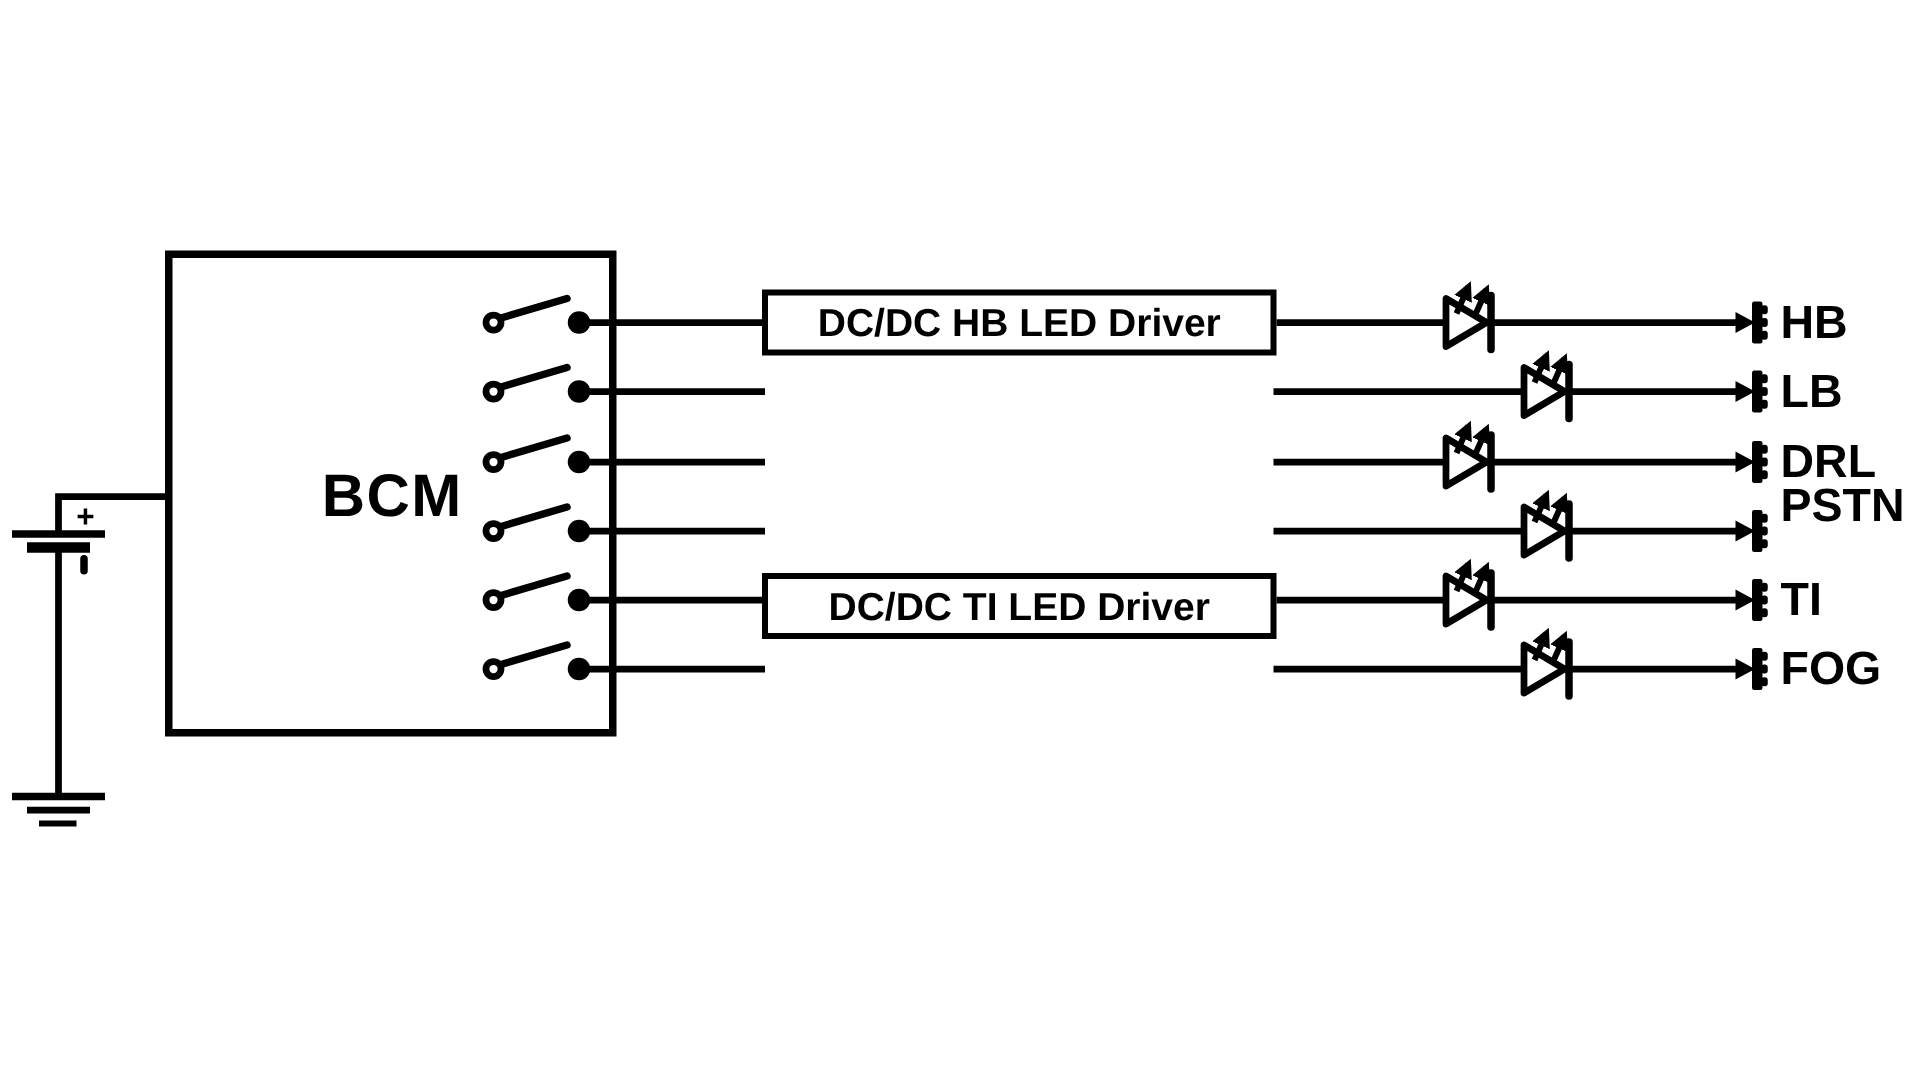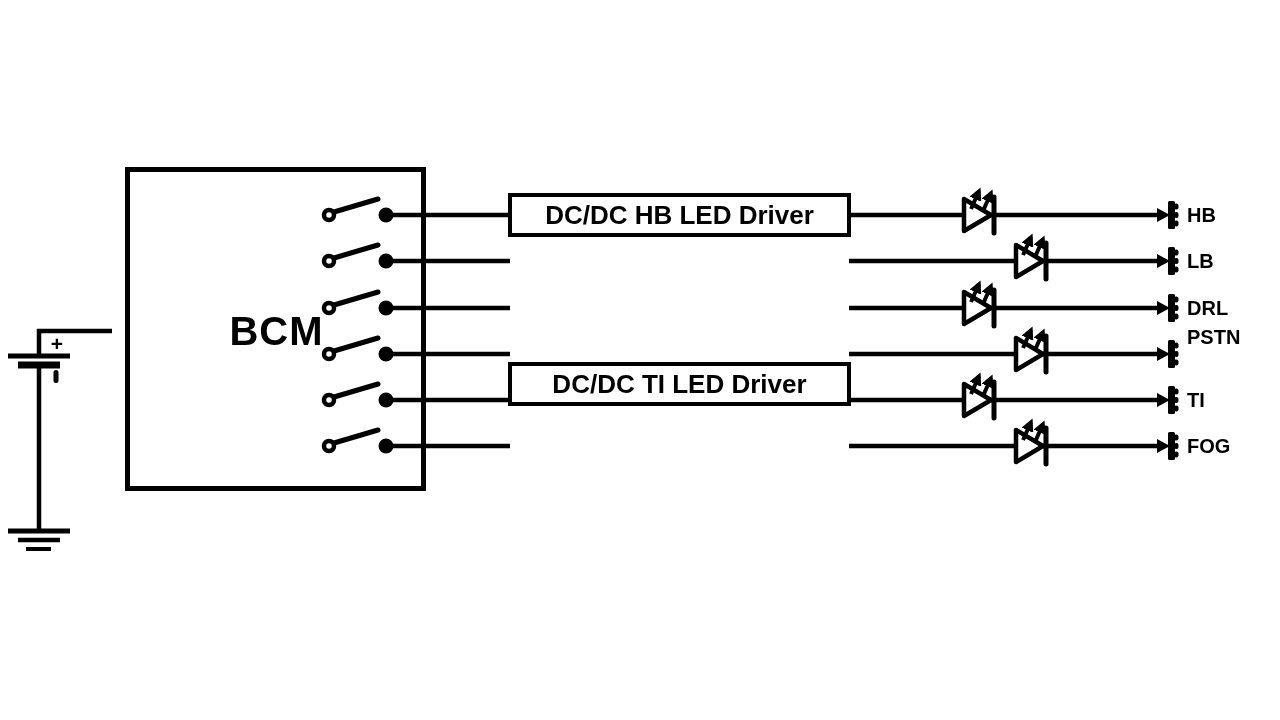--- a/index.html
+++ b/index.html
@@ -2,37 +2,37 @@
 <html><head>
 <meta charset="utf-8">
 <style>
   html,body{margin:0;padding:0;background:#ffffff;}
   .canvas{
     position:relative;width:1280px;height:720px;background:#ffffff;overflow:hidden;
     font-family:"Liberation Sans","DejaVu Sans",sans-serif;color:#000;
   }
   .layer{position:absolute;left:0;top:0;width:1280px;height:720px;}
   .bcm-box{
-    position:absolute;left:125px;top:167px;width:301px;height:324px;
+    position:absolute;left:110px;top:167px;width:301px;height:324px;
     border:5px solid #000;box-sizing:border-box;background:transparent;
     display:flex;align-items:center;justify-content:center;
   }
   .bcm-label{
     font-size:40px;font-weight:bold;letter-spacing:1px;line-height:1;
     transform:translate(1px,2px);
   }
   .driver-box{
     position:absolute;left:508px;width:343px;height:44px;
     border:4px solid #000;box-sizing:border-box;background:#ffffff;
     display:flex;align-items:center;justify-content:center;
   }
   .driver-label{font-size:26px;font-weight:bold;white-space:nowrap;line-height:1;text-align:right;}
   .out-label{
     position:absolute;left:1187px;height:42px;line-height:42px;
-    font-size:20px;font-weight:bold;white-space:nowrap;
+    font-size:31px;font-weight:bold;white-space:nowrap;
   }
   svg text{font-family:"Liberation Sans","DejaVu Sans",sans-serif;}
 </style>
 </head>
 <body>
 
 <div class="canvas">
 
   <svg class="layer" viewBox="0 0 1280 720">
     <defs>
@@ -114,21 +114,21 @@
     <use href="#sym-terminal" transform="translate(1171,446)"></use>
   </svg>
 
   <div class="bcm-box">
     <span class="bcm-label">BCM</span>
   </div>
 
   <div class="driver-box" style="top:193px">
     <span class="driver-label">DC/DC HB LED Driver</span>
   </div>
-  <div class="driver-box" style="top:362px">
+  <div class="driver-box" style="top:382px">
     <span class="driver-label">DC/DC TI LED Driver</span>
   </div>
 
   <div class="out-label" style="top:194px">HB</div>
   <div class="out-label" style="top:240px">LB</div>
   <div class="out-label" style="top:287px">DRL</div>
   <div class="out-label" style="top:316px">PSTN</div>
   <div class="out-label" style="top:379px">TI</div>
   <div class="out-label" style="top:425px">FOG</div>
 

